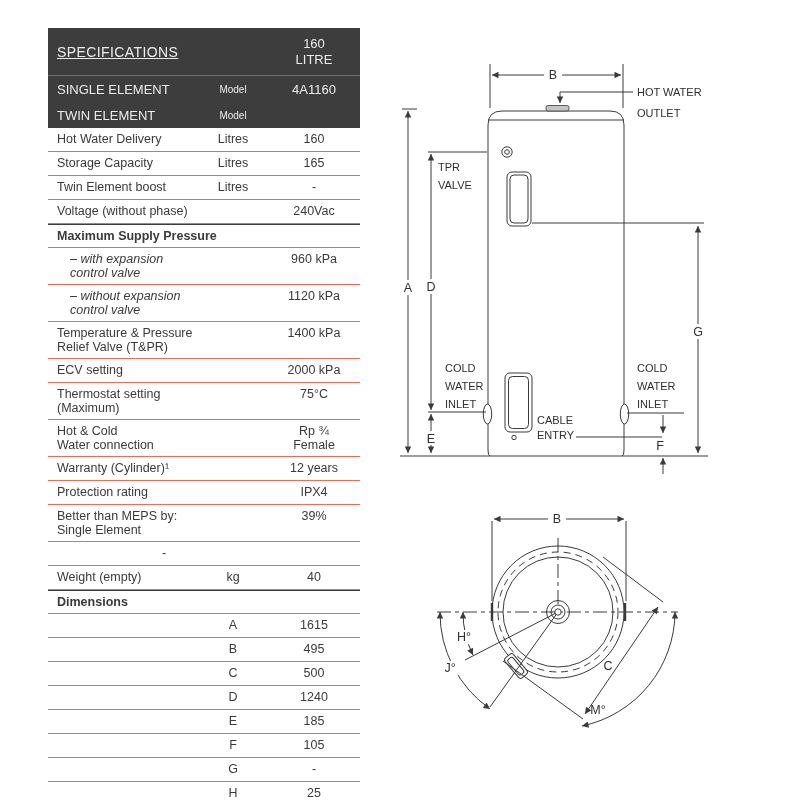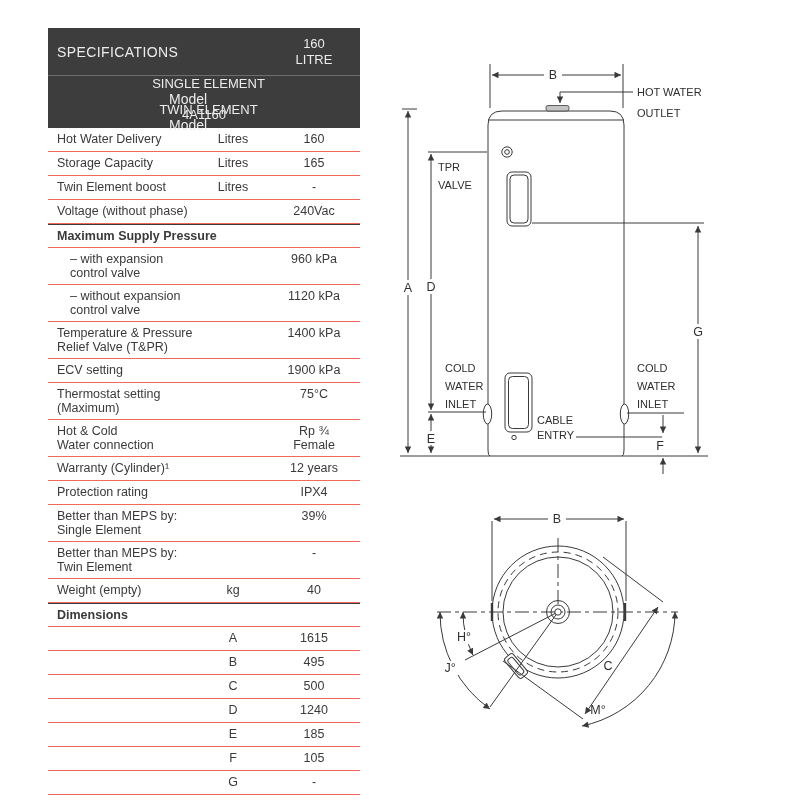--- a/index.html
+++ b/index.html
@@ -7,33 +7,33 @@
     width:800px;height:800px;position:relative;
     background:var(--page-bg,#fff);
     font-family:"Liberation Sans",sans-serif;
     color:#3a3a3a;
     overflow:hidden;
   }
   
   .spec-table{position:absolute;left:48px;top:28px;width:312px;}
   .thead{background:var(--header-bg,#3d3d3d);color:var(--header-text,#ececec);}
   .thead-row1{display:flex;align-items:center;height:47px;}
-  .thead-title{flex:1;padding-left:9px;font-size:14px;letter-spacing:.4px;}
+  .thead-title{flex:1;padding-left:9px;font-size:14px;letter-spacing:.4px;text-decoration:underline;}
   .cap-badge{width:92px;text-align:center;font-size:13px;line-height:1.2;}
-  .thead-row{display:flex;align-items:center;height:26px;font-size:13px;flex-direction:column;}
+  .thead-row{display:flex;align-items:center;height:26px;font-size:13px;}
   .thead-row.first{border-top:1.5px solid #6e6e6e;}
   .h-label{flex:1;padding-left:9px;}
-  .h-unit{width:70px;font-size:14px;}
+  .h-unit{width:70px;text-align:center;font-size:10px;}
   .h-value{width:92px;text-align:center;font-size:13px;}
   
   .tbody{font-size:12.5px;line-height:1.12;}
   .trow{display:flex;align-items:flex-start;border-bottom:1px solid var(--red,#f2695c);padding:4px 0;min-height:15px;}
   .trow.section{border-top:1px solid var(--section-line,#3c3c3c);font-weight:bold;min-height:12px;}
   .c-label{flex:1;padding-left:9px;white-space:pre-line;}
-  .trow.indent .c-label{padding-left:22px;}
+  .trow.indent .c-label{padding-left:22px;font-style:italic;}
   .c-unit{width:70px;text-align:center;}
   .c-value{width:92px;text-align:center;white-space:pre-line;}
   
   .diagram-svg{position:absolute;left:0;top:0;}
   .dln{stroke:var(--line,#3a3a3a);stroke-width:1;fill:none;}
   .dln-bold{stroke:var(--line,#3a3a3a);stroke-width:2.4;fill:none;}
   .dash{stroke-dasharray:14 4 4 4;}
   .dashc{stroke-dasharray:7 5;}
   .dlbl{font-family:"Liberation Sans",sans-serif;font-size:11px;fill:#2f2f2f;}
   .dletter{font-family:"Liberation Sans",sans-serif;font-size:12.5px;fill:#2f2f2f;text-anchor:middle;}
@@ -101,21 +101,21 @@
       </div>
       <div class="trow">
         <span class="c-label">Temperature &amp; Pressure
 Relief Valve (T&amp;PR)</span>
         <span class="c-unit"></span>
         <span class="c-value">1400 kPa</span>
       </div>
       <div class="trow">
         <span class="c-label">ECV setting</span>
         <span class="c-unit"></span>
-        <span class="c-value">1900 kPa</span>
+        <span class="c-value">2000 kPa</span>
       </div>
       <div class="trow">
         <span class="c-label">Thermostat setting
 (Maximum)</span>
         <span class="c-unit"></span>
         <span class="c-value">75°C</span>
       </div>
       <div class="trow">
         <span class="c-label">Hot &amp; Cold
 Water connection</span>
@@ -132,21 +132,20 @@
         <span class="c-label">Protection rating</span>
         <span class="c-unit"></span>
         <span class="c-value">IPX4</span>
       </div>
       <div class="trow">
         <span class="c-label">Better than MEPS by: Single Element</span>
         <span class="c-unit"></span>
         <span class="c-value">39%</span>
       </div>
       <div class="trow">
-        <span class="c-label">Better than MEPS by: Twin Element</span>
         <span class="c-unit"></span>
         <span class="c-value">-</span>
       </div>
       <div class="trow">
         <span class="c-label">Weight (empty)</span>
         <span class="c-unit">kg</span>
         <span class="c-value">40</span>
       </div>
       <div class="trow section">
         <span class="c-label">Dimensions</span>

